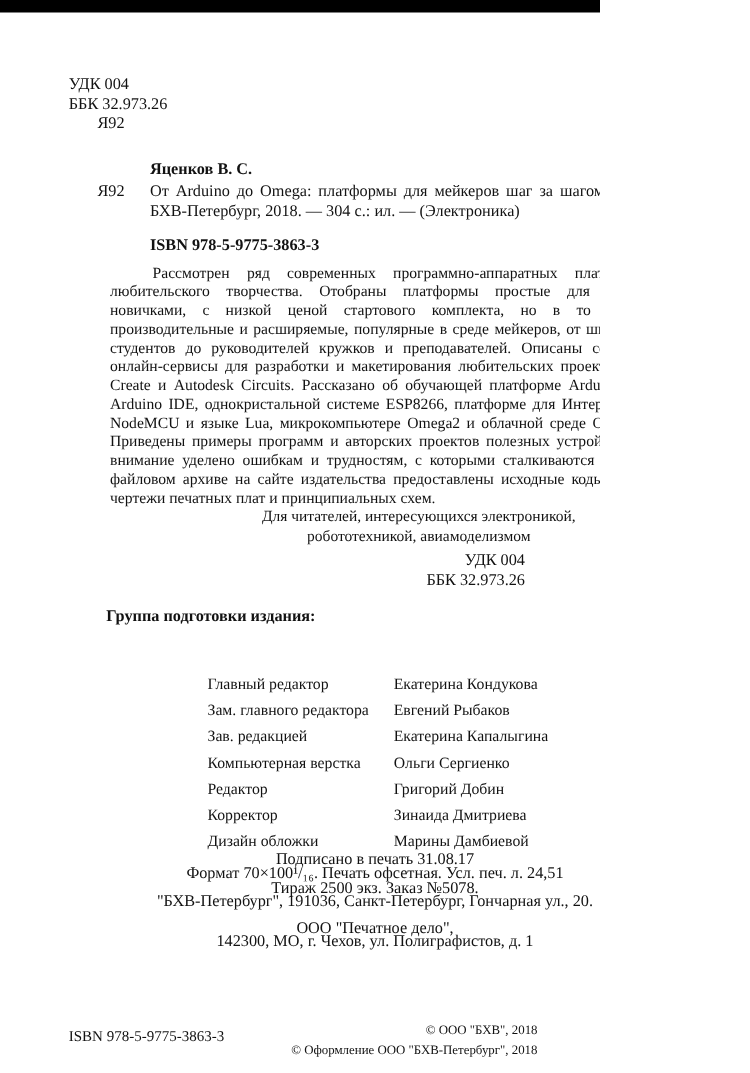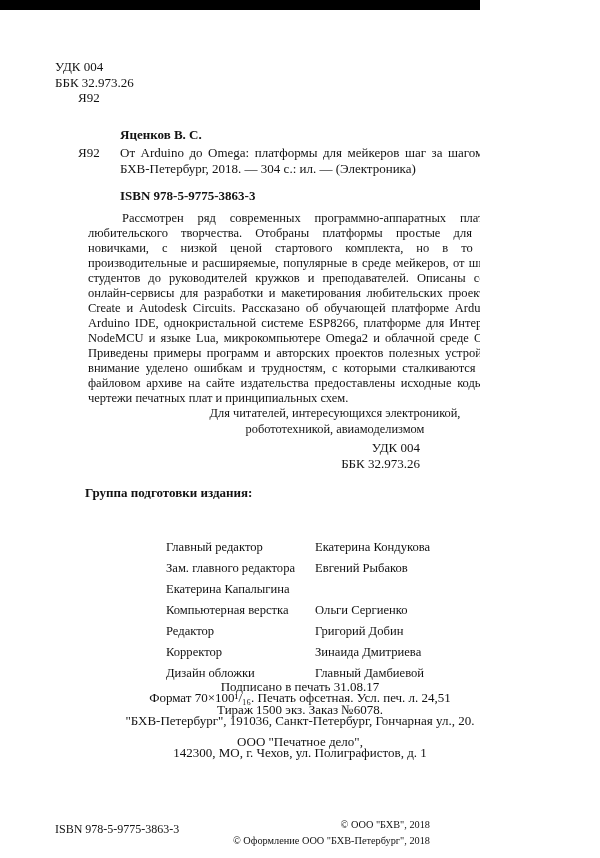--- a/index.html
+++ b/index.html
@@ -89,44 +89,45 @@
   <div class="credits">
     <div class="crow">
       <span class="role">Главный редактор</span>
       <span class="cname">Екатерина Кондукова</span>
     </div>
     <div class="crow">
       <span class="role">Зам. главного редактора</span>
       <span class="cname">Евгений Рыбаков</span>
     </div>
     <div class="crow">
+      <span class="role">Зав. редакцией</span>
       <span class="cname">Екатерина Капалыгина</span>
     </div>
     <div class="crow">
       <span class="role">Компьютерная верстка</span>
       <span class="cname">Ольги Сергиенко</span>
     </div>
     <div class="crow">
       <span class="role">Редактор</span>
       <span class="cname">Григорий Добин</span>
     </div>
     <div class="crow">
       <span class="role">Корректор</span>
       <span class="cname">Зинаида Дмитриева</span>
     </div>
     <div class="crow">
       <span class="role">Дизайн обложки</span>
-      <span class="cname">Главный Дамбиевой</span>
+      <span class="cname">Марины Дамбиевой</span>
     </div>
   </div>
 
   <div class="imprint">
     <div>Подписано в печать 31.08.17</div>
     <div>Формат 70×100¹/₁₆. Печать офсетная. Усл. печ. л. 24,51</div>
-    <div>Тираж 1500 экз. Заказ №6078.</div>
+    <div>Тираж 2500 экз. Заказ №5078.</div>
     <div>"БХВ-Петербург", 191036, Санкт-Петербург, Гончарная ул., 20.</div>
     <div class="gap">ООО "Печатное дело",</div>
     <div>142300, МО, г. Чехов, ул. Полиграфистов, д. 1</div>
   </div>
 
   <div class="footer-isbn">ISBN 978-5-9775-3863-3</div>
 
   <div class="footer-copy">
     <div>© ООО "БХВ", 2018</div>
     <div>© Оформление ООО "БХВ-Петербург", 2018</div>

